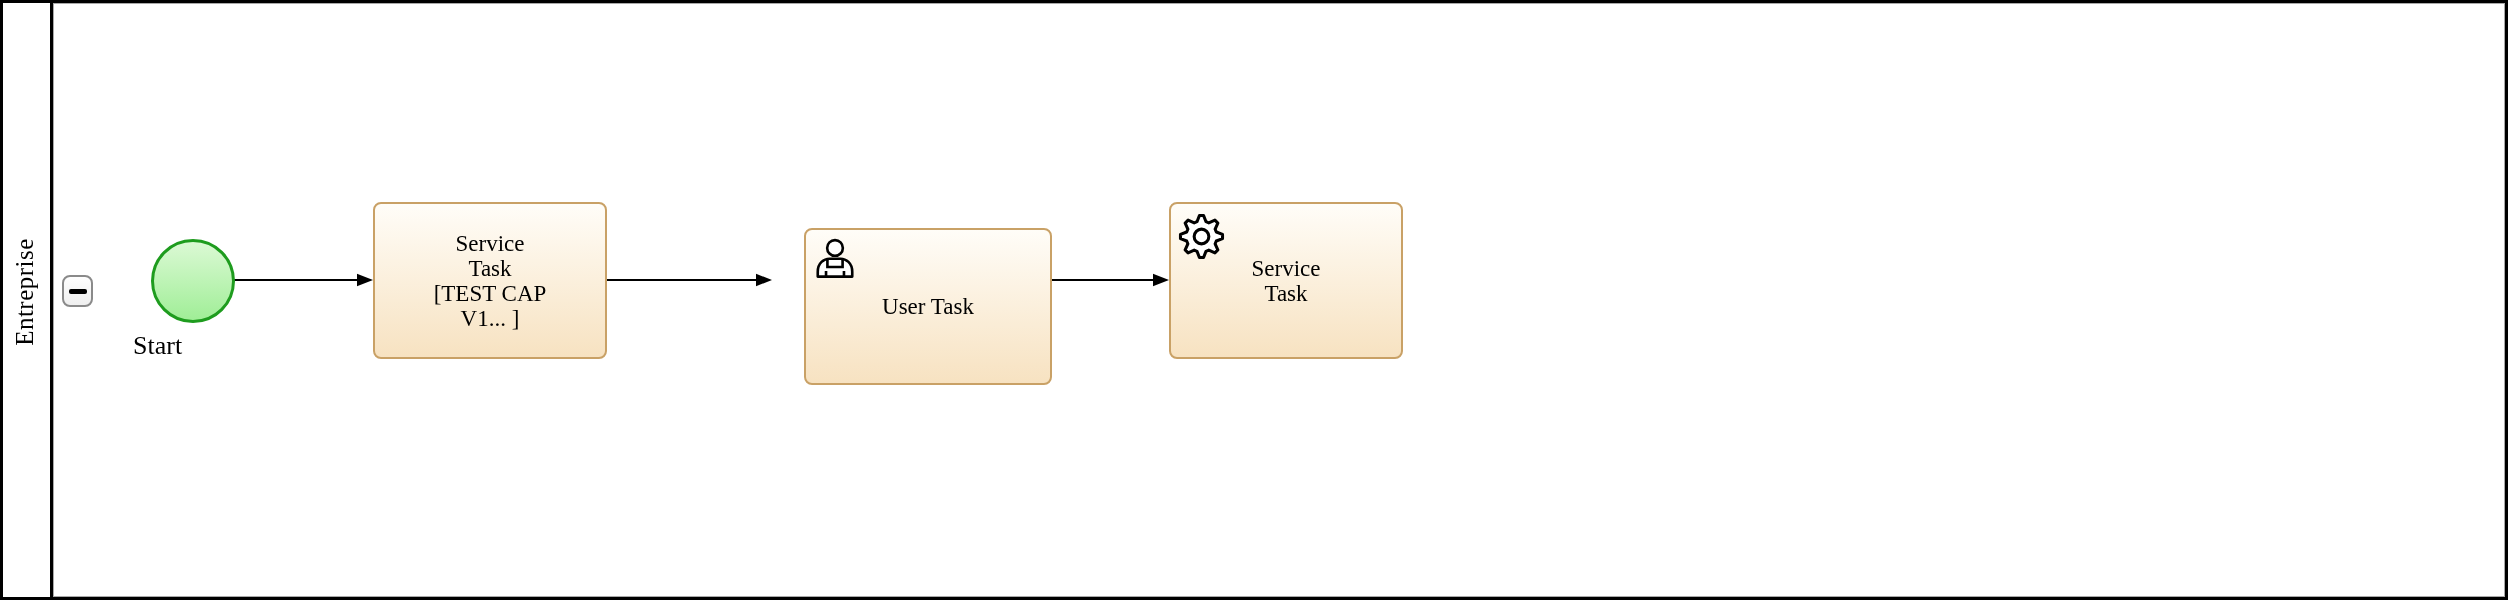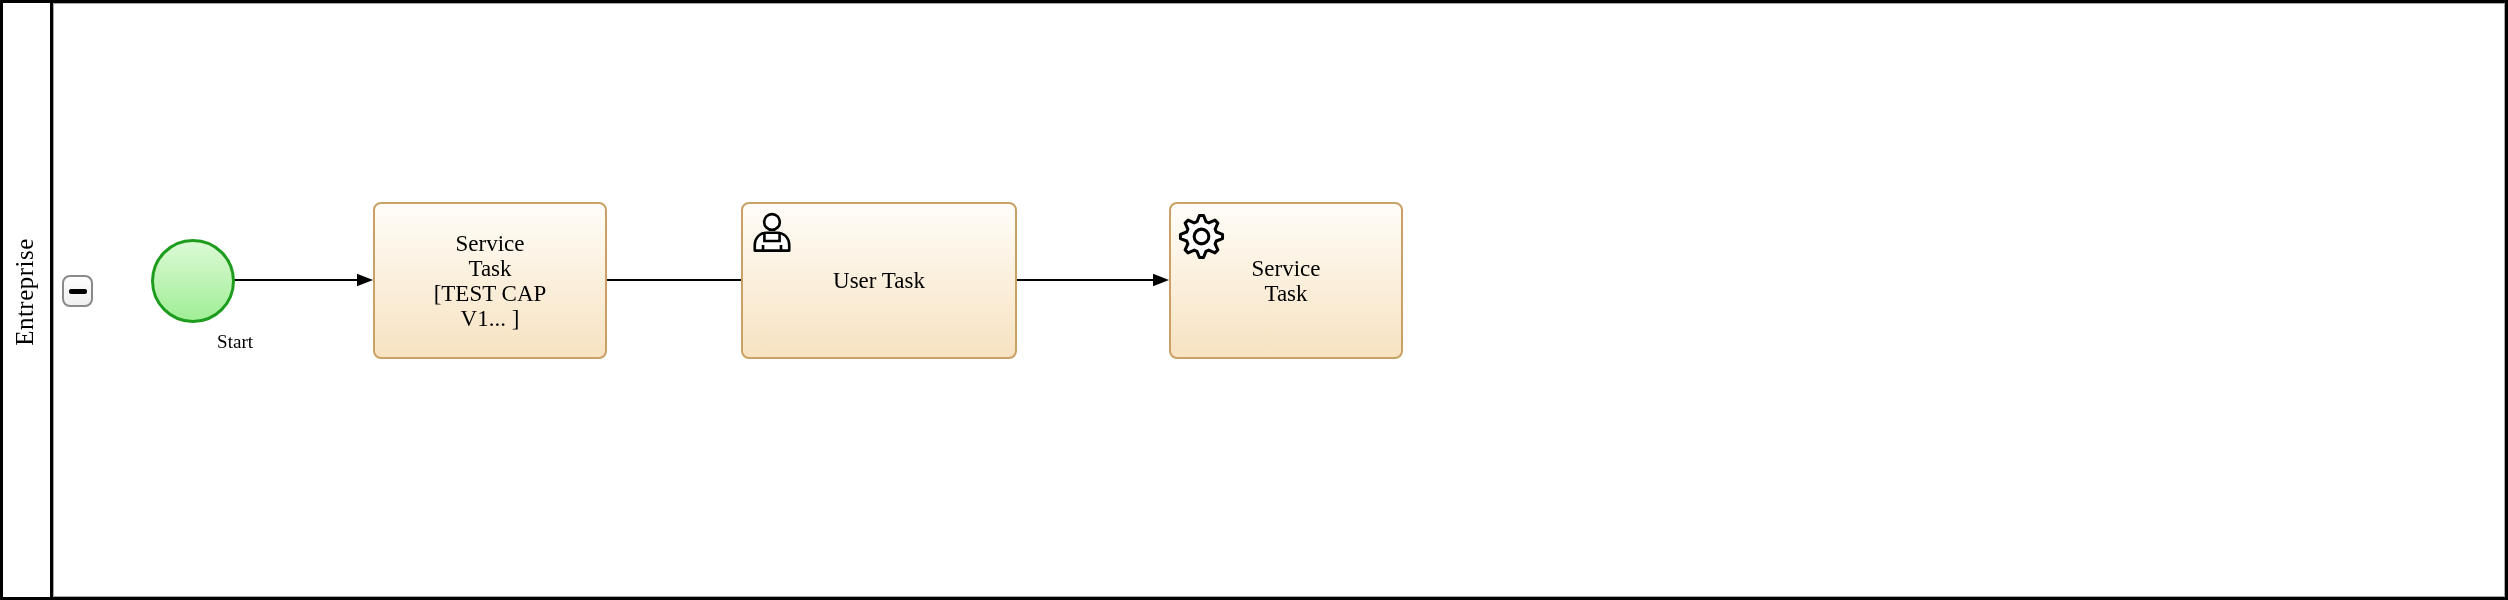--- a/index.html
+++ b/index.html
@@ -66,36 +66,36 @@
   .start-event {
     position: absolute; left: 151px; top: 239px;
     width: 84px; height: 84px;
     border-radius: 50%;
     border: 3px solid var(--event_border, #1e9c1e);
     background: linear-gradient(180deg, var(--event_fill_top, #dbf9d4), var(--event_fill_bottom, #a0ee97));
     z-index: 10;
   }
   .start-label {
     position: absolute; left: 133px; top: 331px; width: 120px;
-    text-align: right; font-size: 19px;
+    text-align: left; font-size: 26px;
     z-index: 10;
   }
 
   
   .task {
     position: absolute; top: 202px; height: 157px;
     border: 2px solid var(--task_border, #c9a166);
     border-radius: 8px;
     background: linear-gradient(180deg, var(--task_fill_top, #fffdf8) 0%, var(--task_fill_bottom, #f7e2c1) 100%);
     display: flex; align-items: center; justify-content: center;
     z-index: 10;
     cursor: default;
   }
   .task-1 { left: 373px; width: 234px; }
-  .task-2 { left: 741px; width: 276px; }
+  .task-2 { left: 804px; width: 248px; margin-top: 26px; }
   .task-3 { left: 1169px; width: 234px; }
   .task-text {
     text-align: center;
     font-size: 23px;
     line-height: 25px;
   }
   .task-icon {
     position: absolute; left: 6px; top: 8px;
     pointer-events: none;
   }

